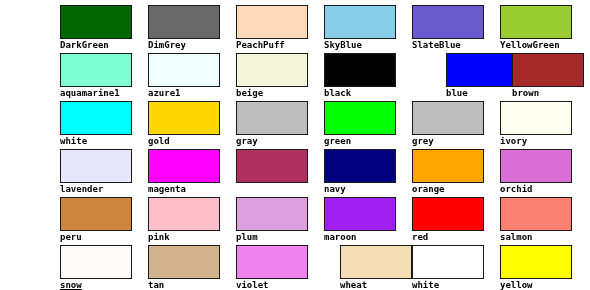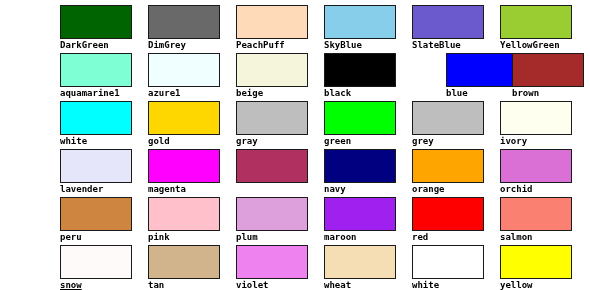--- a/index.html
+++ b/index.html
@@ -170,21 +170,21 @@
       <span class="swatch-label">snow</span>
     </div>
     <div class="swatch-cell" style="left: 148px; top: 245px;">
       <span class="swatch-chip" title="#D2B48C" style="background-color: rgb(210, 180, 140);"></span>
       <span class="swatch-label">tan</span>
     </div>
     <div class="swatch-cell" style="left: 236px; top: 245px;">
       <span class="swatch-chip" title="#EE82EE" style="background-color: rgb(238, 130, 238);"></span>
       <span class="swatch-label">violet</span>
     </div>
-    <div class="swatch-cell" style="left: 324px; top: 245px;">
+    <div class="swatch-cell" style="left: 340px; top: 245px;">
       <span class="swatch-chip" title="#F5DEB3" style="background-color: rgb(245, 222, 179);"></span>
       <span class="swatch-label">wheat</span>
     </div>
     <div class="swatch-cell" style="left: 412px; top: 245px;">
       <span class="swatch-chip" title="#FFFFFF" style="background-color: rgb(255, 255, 255);"></span>
       <span class="swatch-label">white</span>
     </div>
     <div class="swatch-cell" style="left: 500px; top: 245px;">
       <span class="swatch-chip" title="#FFFF00" style="background-color: rgb(255, 255, 0);"></span>
       <span class="swatch-label">yellow</span>

